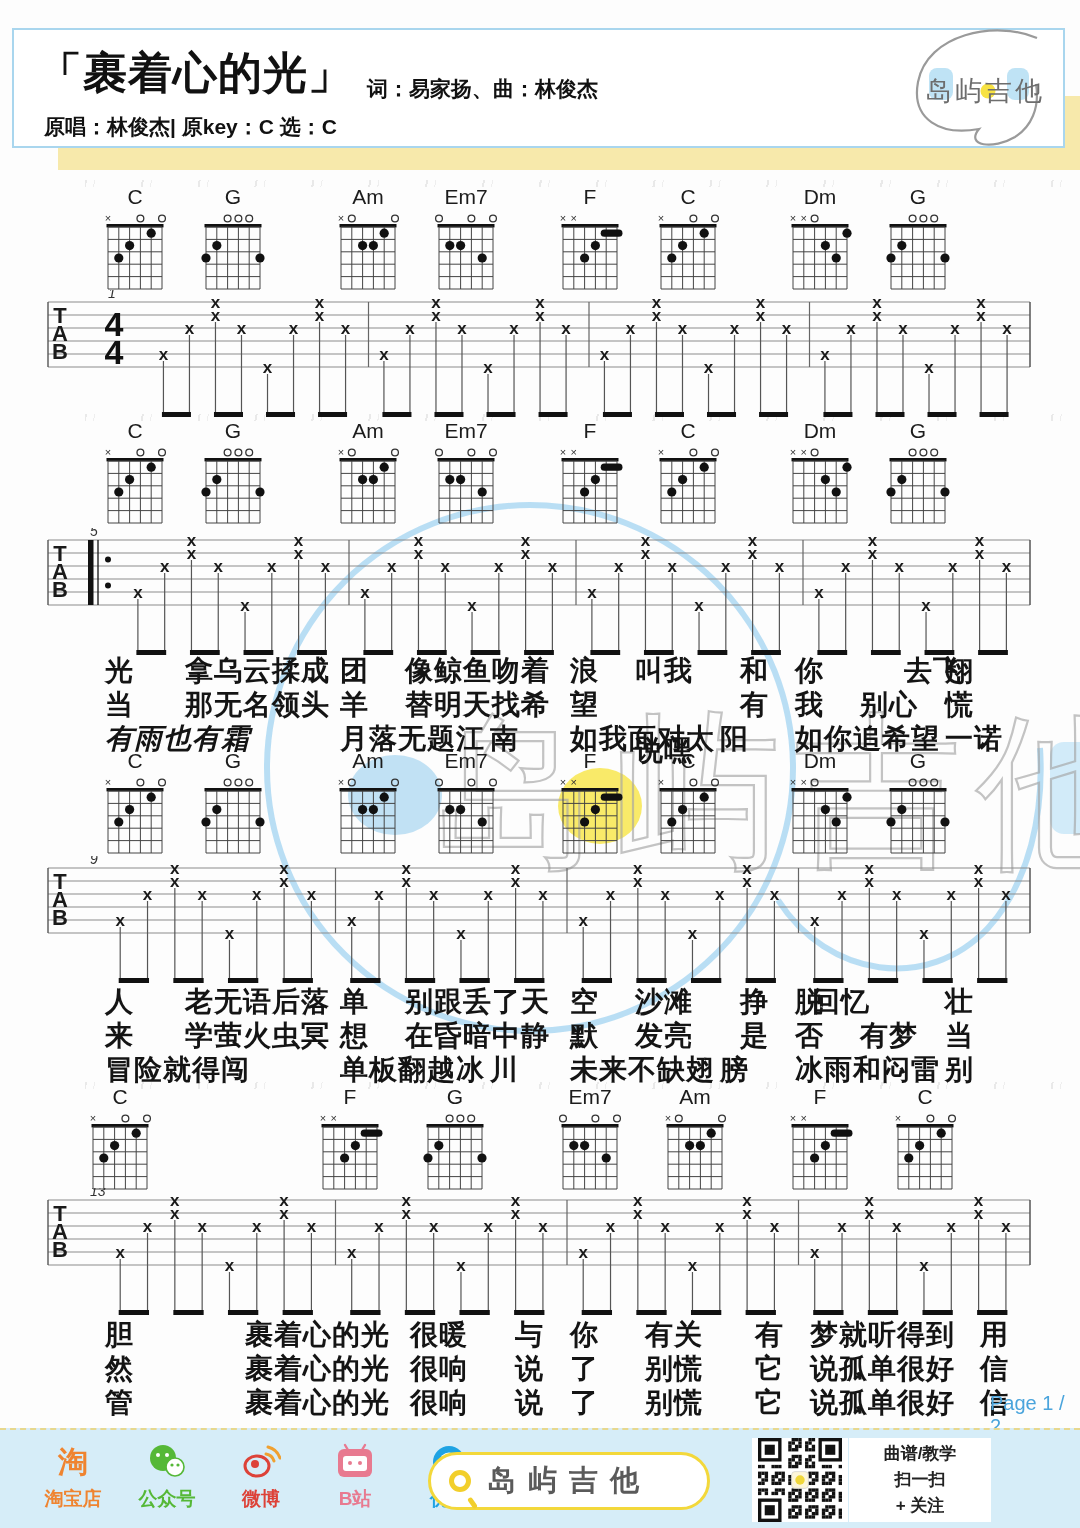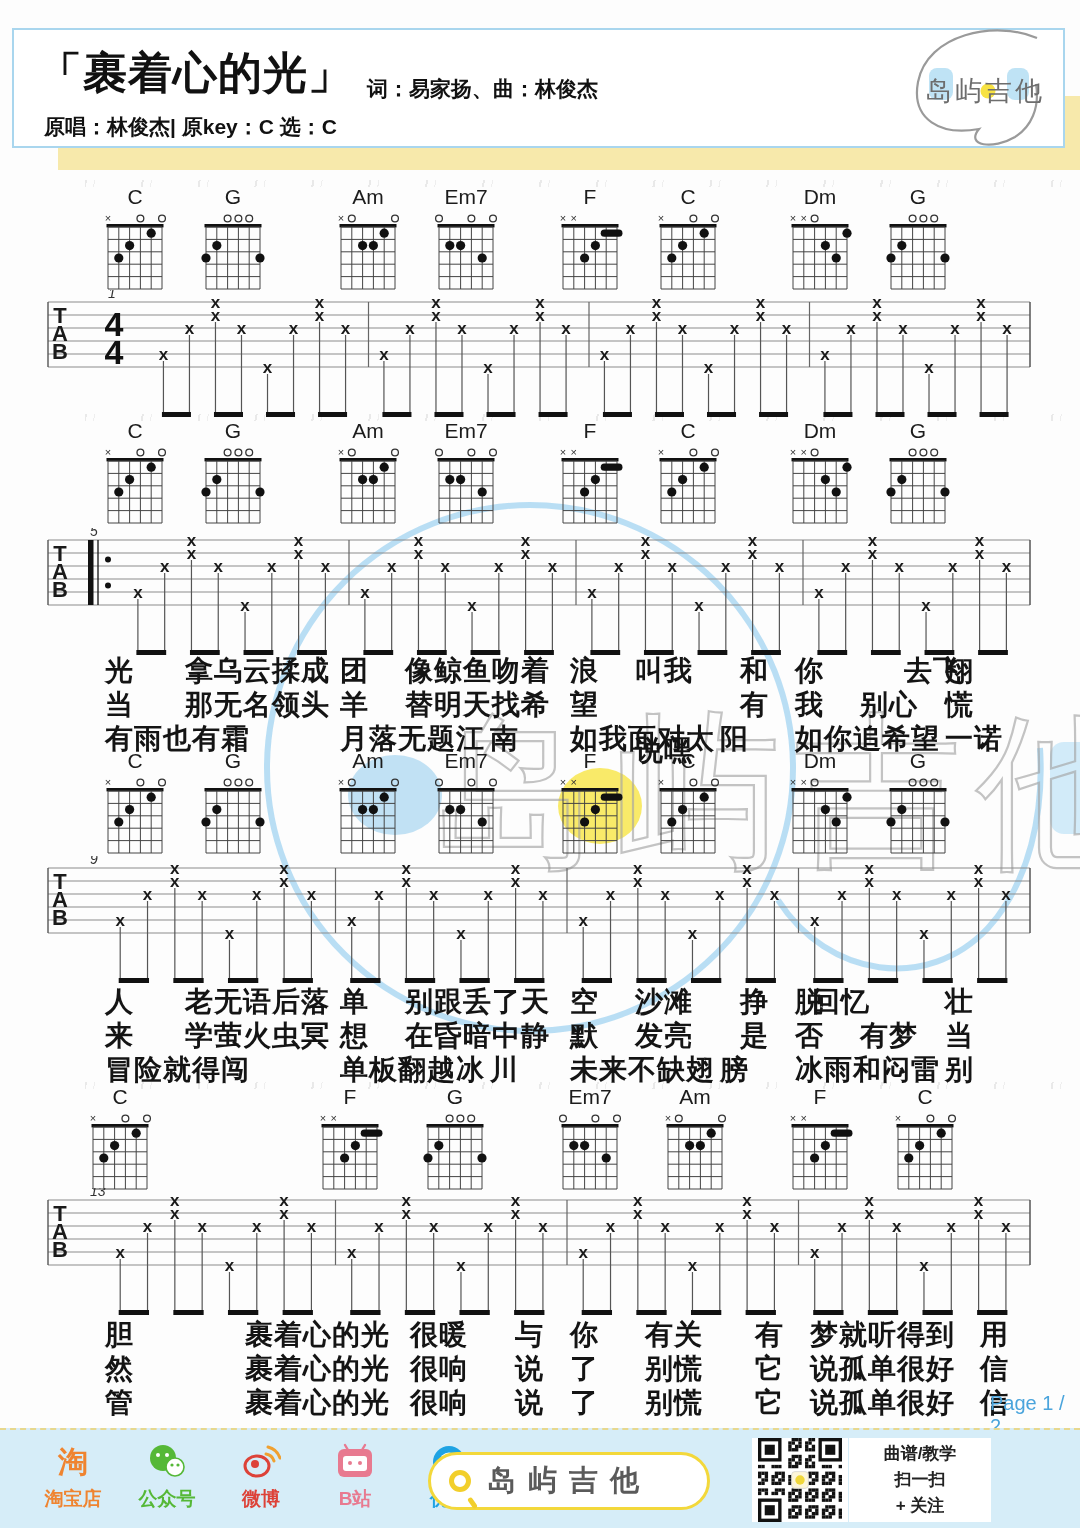--- a/index.html
+++ b/index.html
@@ -1192,21 +1192,21 @@
           <span class="lyric-segment" style="left: 340px;">羊</span>
           <span class="lyric-segment" style="left: 405px;">替明天找希</span>
           <span class="lyric-segment" style="left: 570px;">望</span>
           <span class="lyric-segment" style="left: 635px; margin-top: 46px;">说嘿</span>
           <span class="lyric-segment" style="left: 740px;">有</span>
           <span class="lyric-segment" style="left: 795px;">我</span>
           <span class="lyric-segment" style="left: 860px;">别心</span>
           <span class="lyric-segment" style="left: 945px;">慌</span>
         </div>
         <div class="lyric-line">
-          <span class="lyric-segment" style="left: 105px;">有雨也有霜</span>
+          <span class="lyric-segment" style="left: 105px; font-style: italic;">有雨也有霜</span>
           <span class="lyric-segment" style="left: 340px;">月落无题江</span>
           <span class="lyric-segment" style="left: 490px;">南</span>
           <span class="lyric-segment" style="left: 570px;">如我面对太</span>
           <span class="lyric-segment" style="left: 720px;">阳</span>
           <span class="lyric-segment" style="left: 795px;">如你追希望</span>
           <span class="lyric-segment" style="left: 945px;">一诺</span>
         </div>
       </div>
       <div class="lyrics-block" style="top: 983px;">
         <div class="lyric-line">

